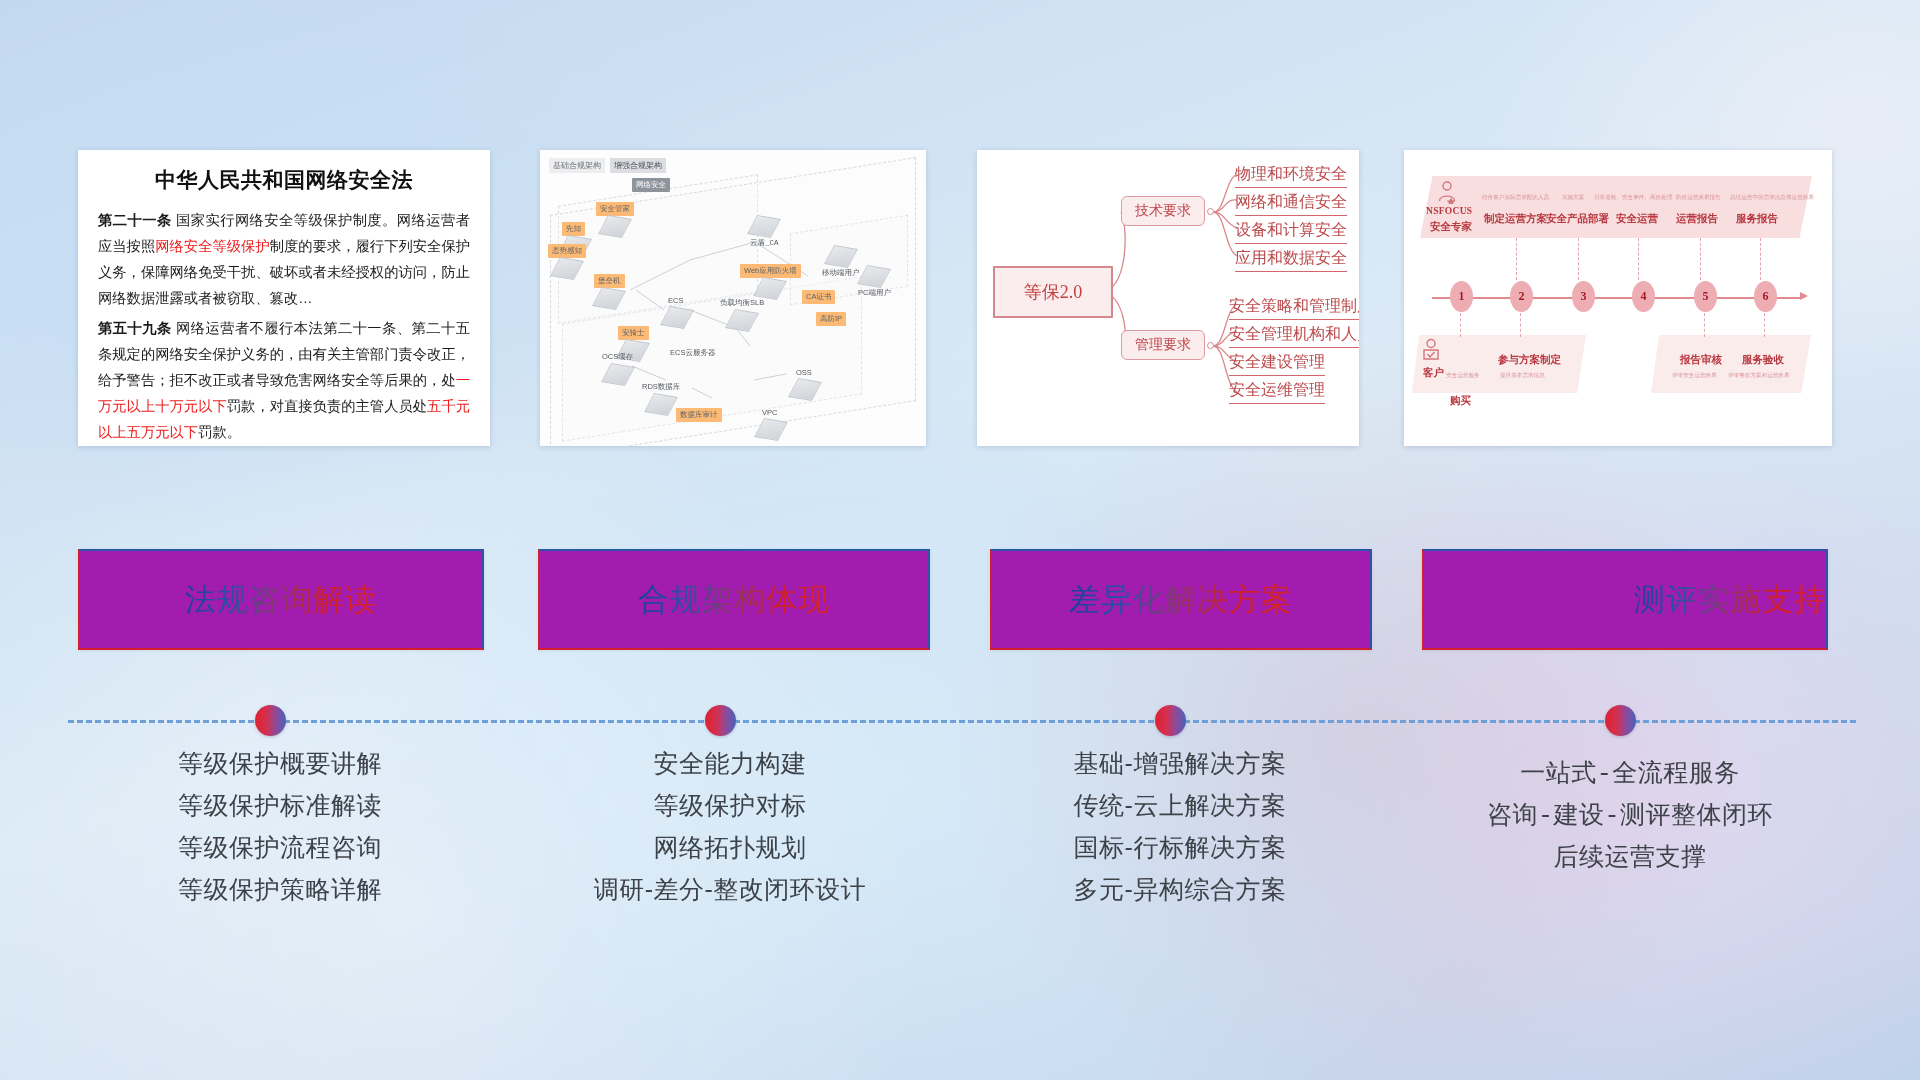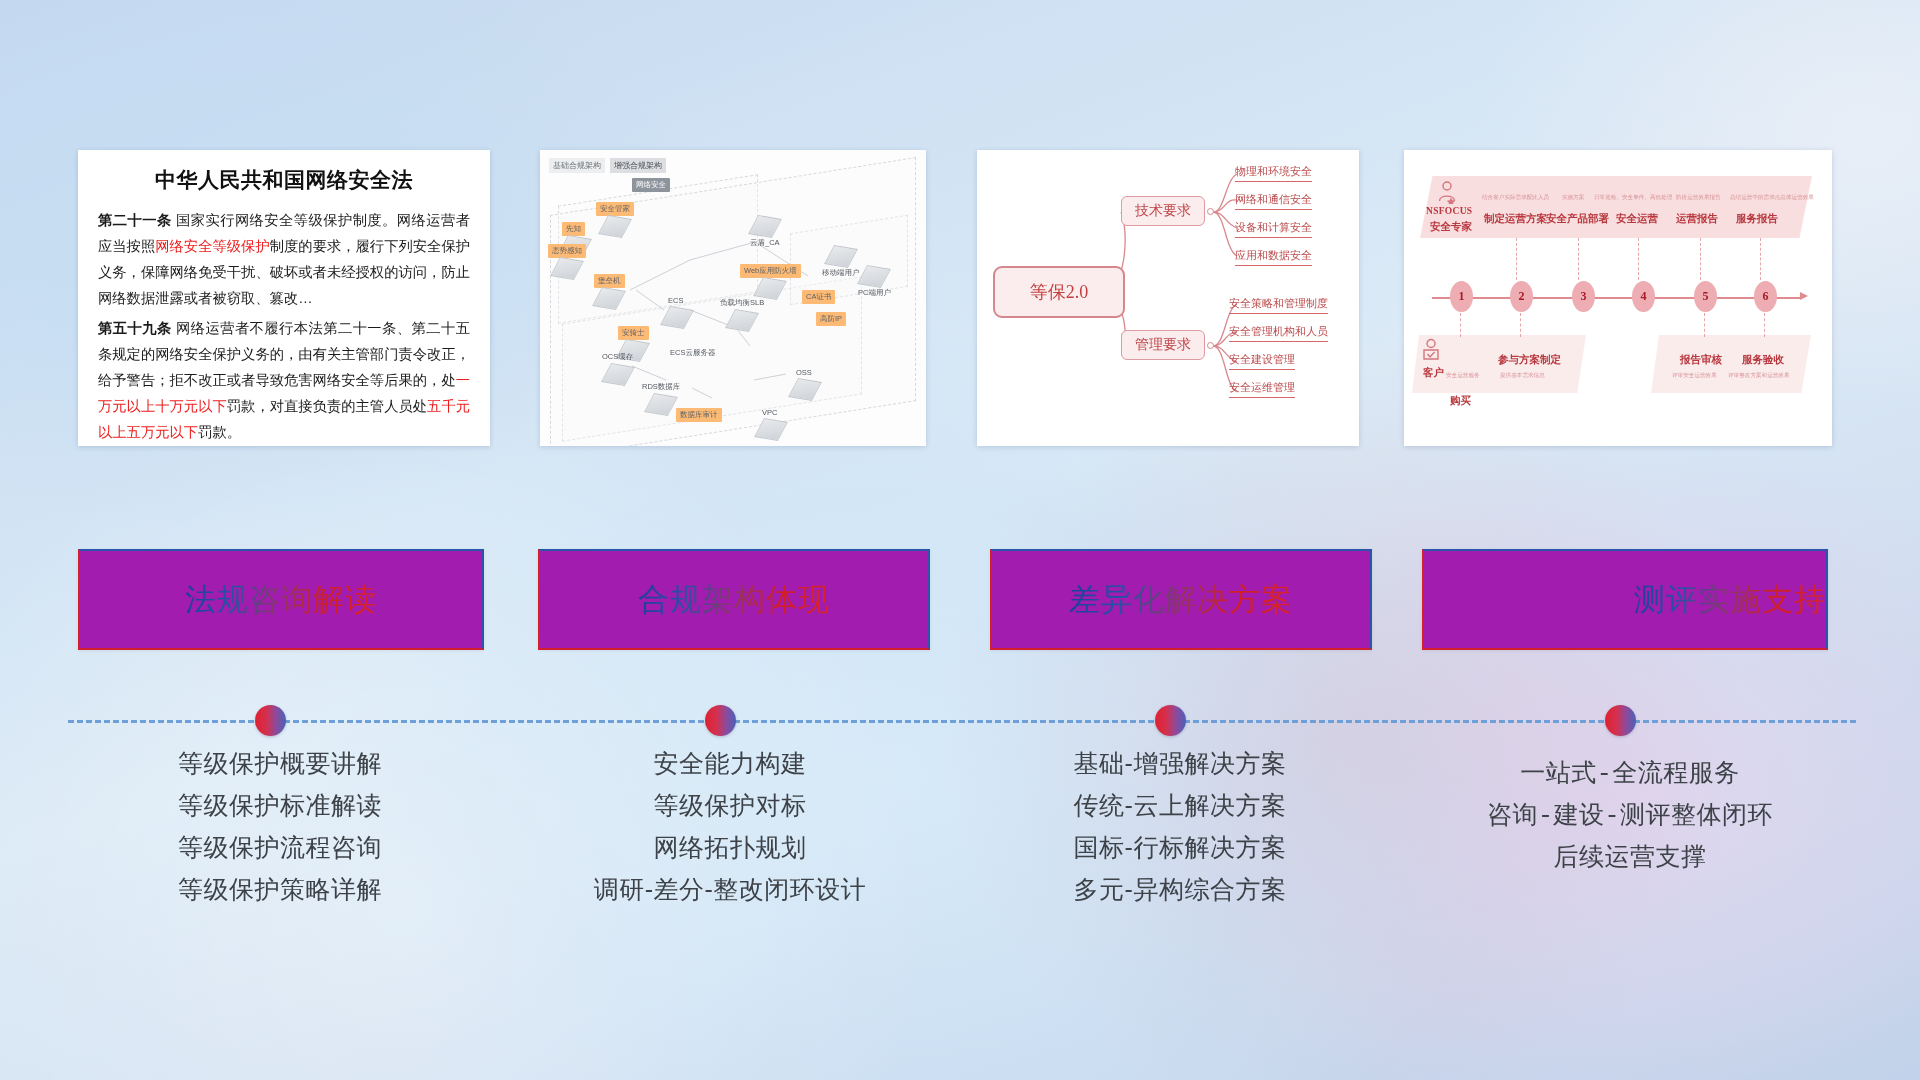--- a/index.html
+++ b/index.html
@@ -77,35 +77,35 @@
     transform: skewX(-28deg) skewY(9deg);
     border: 1px solid #c3c8ce;
   }
   .arch-dashbox {
     position: absolute; border: 1px dashed #d5d9de; background: rgba(248,249,250,.35);
   }
 
   
   .mind { position: relative; width: 100%; height: 100%; }
   .mind-root {
-    position: absolute; left: 16px; top: 116px; width: 132px; height: 52px;
-    border: 2.5px solid #d4878d; border-radius: 9px;
+    position: absolute; left: 16px; top: 116px; width: 120px; height: 52px;
+    border: 2.5px solid #d4878d; border-radius: 1px;
     background: #fbeced; display: flex; align-items: center; justify-content: center;
     color: #c2403f; font-size: 18px; font-family: "Liberation Serif", serif;
   }
   .mind-mid {
     position: absolute; width: 84px; height: 30px;
     border: 1.6px solid #dd9aa0; border-radius: 6px; background: #fbeced;
     display: flex; align-items: center; justify-content: center;
     color: #c0474b; font-size: 14px; font-family: "Liberation Serif", serif;
   }
   .mind-mid.m1 { left: 144px; top: 46px; }
   .mind-mid.m2 { left: 144px; top: 180px; }
   .mind-leaf {
-    position: absolute; color: #bb4a4c; font-size: 11px;
+    position: absolute; color: #bb4a4c; font-size: 16px;
     font-family: "Liberation Serif", serif; white-space: nowrap;
     padding-bottom: 2px; border-bottom: 1.6px solid #d4666a;
   }
   .mind-node-dot {
     position: absolute; width: 7px; height: 7px; border-radius: 50%;
     border: 1.3px solid #d4878d; background: #fff;
   }
   .mind svg { position: absolute; left: 0; top: 0; }
 
   
@@ -291,21 +291,21 @@
         <span class="lbl plain">ECS云服务器</span>
       </div>
       <div class="node" style="left:200px;top:114px;">
         <span class="lbl">Web应用防火墙</span>
         <div class="cube"></div>
       </div>
       <div class="node" style="left:176px;top:146px;">
         <span class="lbl plain">负载均衡SLB</span>
         <div class="cube"></div>
       </div>
-      <div class="node" style="left:206px;top:66px;">
+      <div class="node" style="left:206px;top:66px;font-family:Liberation Mono, monospace;">
         <div class="cube"></div>
         <span class="lbl plain">云盾_CA</span>
       </div>
       <div class="node" style="left:278px;top:96px;">
         <div class="cube"></div>
         <span class="lbl plain">移动端用户</span>
       </div>
       <div class="node" style="left:314px;top:116px;">
         <div class="cube"></div>
         <span class="lbl plain">PC端用户</span>

